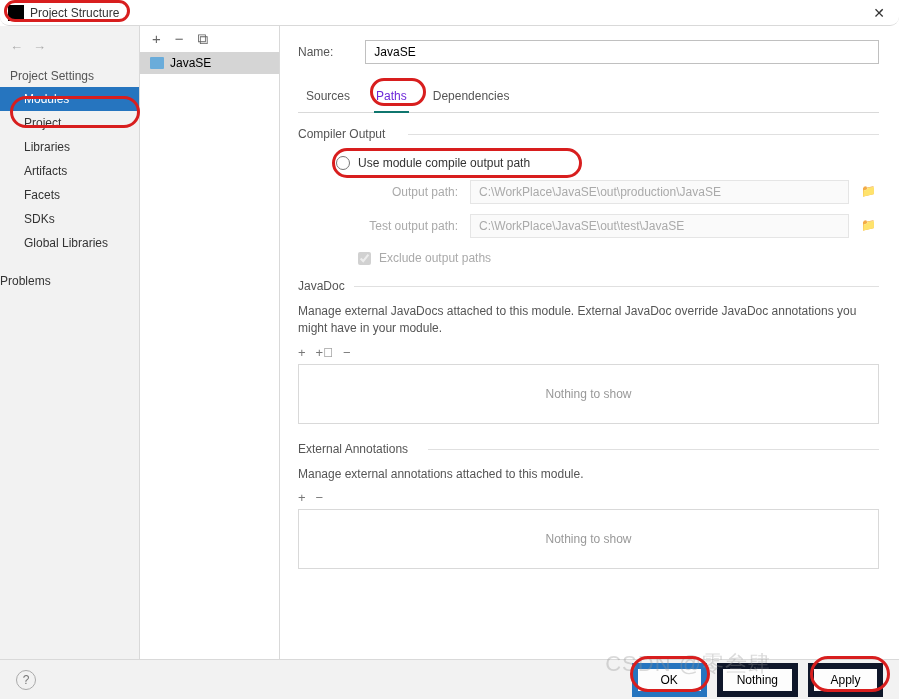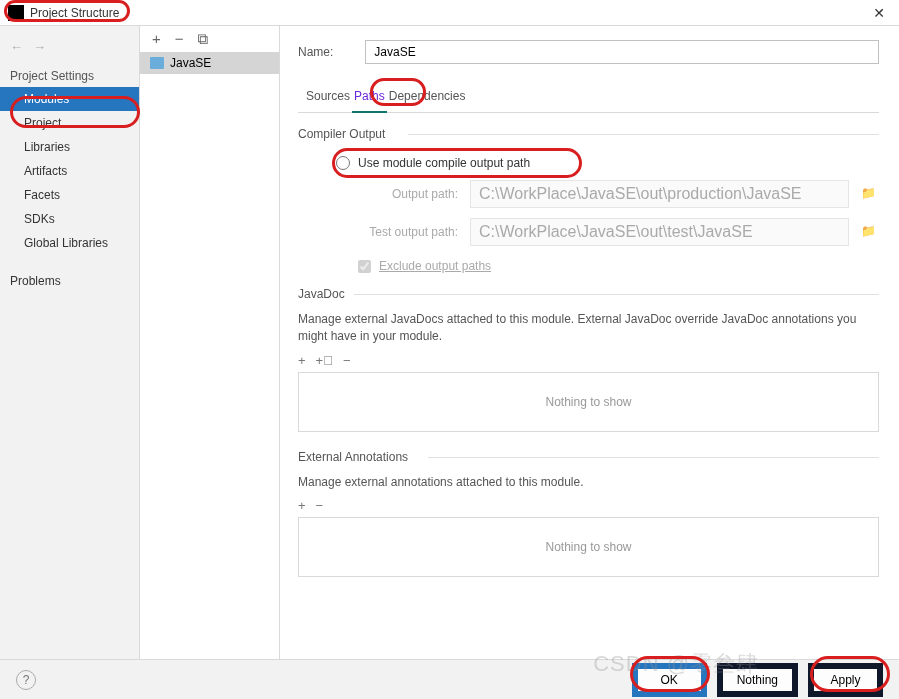--- a/index.html
+++ b/index.html
@@ -1,18 +1,18 @@
 <!DOCTYPE html>
 <html><head>
   <meta charset="utf-8">
   <style>
     * { box-sizing: border-box; margin: 0; padding: 0; font-family: "Segoe UI", Arial, sans-serif; }
     body { width: 899px; height: 699px; background: #fff; overflow: hidden; position: relative; }
     
-    .titlebar { height: 26px; background: #fff; border-bottom: 1px solid #d9d9d9; display: flex; align-items: center; padding: 8px 8px; justify-content: space-between; }
+    .titlebar { height: 26px; background: #fff; border-bottom: 1px solid #d9d9d9; display: flex; align-items: center; padding: 8px 8px; justify-content: space-between; border-radius: 9px; }
     .titlebar-left { display: flex; align-items: center; gap: 6px; }
     .app-icon { width: 16px; height: 16px; background: #000; display: inline-block; }
     .title-text { font-size: 12px; color: #333; }
     .close-x { font-size: 14px; color: #333; cursor: pointer; padding: 0 6px; }
     
     .main-area { display: flex; height: 633px; }
     
     .sidebar { width: 140px; background: #f2f2f2; border-right: 1px solid #d9d9d9; padding-top: 8px; }
     .nav-arrows { display: flex; gap: 10px; padding: 4px 10px 10px; color: #aaa; font-size: 13px; }
     .section-header { font-size: 12px; color: #555; padding: 6px 10px 4px; }
@@ -22,52 +22,52 @@
     .module-list { width: 140px; background: #fff; border-right: 1px solid #d9d9d9; }
     .module-toolbar { height: 26px; display: flex; align-items: center; gap: 14px; padding: 0 12px; border-bottom: 1px solid transparent; color: #666; font-size: 15px; }
     .module-item { display: flex; align-items: center; gap: 6px; padding: 4px 10px; font-size: 12px; background: #d5d5d5; }
     .folder-icon { width: 14px; height: 12px; background: #6aacda; display: inline-block; border-radius: 1px; }
     
     .content { flex: 1; padding: 14px 20px 10px 18px; overflow-y: auto; font-size: 12px; color: #333; }
     .name-row { display: flex; align-items: center; gap: 32px; margin-bottom: 20px; }
     .name-label { color: #555; }
     .name-input { flex: 1; border: 1px solid #c0c0c0; padding: 4px 8px; font-size: 12px; }
     
-    .tabs { display: flex; border-bottom: 1px solid #d9d9d9; margin-bottom: 14px; padding-left: 6px; }
+    .tabs { display: flex; gap: 22px; border-bottom: 1px solid #d9d9d9; margin-bottom: 14px; padding-left: 6px; }
     .tab { padding: 5px 2px 8px; cursor: pointer; color: #555; }
     .tab.active { color: #6d28d9; border-bottom: 2px solid #0f766e; margin-bottom: -1px; }
     
     .section-title { color: #555; margin-bottom: 10px; position: relative; }
     .section-title::after { content: ""; position: absolute; left: 110px; right: 0; top: 50%; border-top: 1px solid #e0e0e0; }
     .section-title.javadoc::after { left: 56px; }
     .section-title.extann::after { left: 130px; }
     
     .radio-row { display: flex; align-items: center; gap: 8px; padding: 5px 0 5px 38px; }
     .radio-row input[type=radio] { accent-color: #2675bf; width: 14px; height: 14px; }
     
     .path-row { display: flex; align-items: center; gap: 12px; padding: 5px 0 5px 60px; }
     .path-label { width: 100px; text-align: right; color: #aaa; }
-    .path-input { flex: 1; border: 1px solid #e5e5e5; padding: 4px 8px; font-size: 16px; color: #aaa; background: #fafafa; }
+    .path-input { flex: 1; border: 1px solid #e5e5e5; padding: 4px 8px; font-size: 12px; color: #aaa; background: #fafafa; }
     .browse-icon { width: 18px; height: 16px; color: #ccc; }
     
-    .checkbox-row { display: flex; align-items: center; gap: 8px; padding: 8px 0 14px 60px; color: #aaa; text-decoration: underline; }
+    .checkbox-row { display: flex; align-items: center; gap: 8px; padding: 8px 0 14px 60px; color: #aaa; }
     .checkbox-row input { accent-color: #888; }
     
     .section-desc { color: #555; line-height: 1.4; margin-bottom: 4px; }
     .mini-toolbar { display: flex; gap: 10px; padding: 4px 0; color: #777; font-size: 13px; }
     .empty-box { border: 1px solid #d9d9d9; height: 60px; display: flex; align-items: center; justify-content: center; color: #999; margin-bottom: 18px; }
     
     .footer { height: 40px; border-top: 1px solid #d9d9d9; display: flex; align-items: center; justify-content: space-between; padding: 0 16px; background: #f2f2f2; }
     .help-icon { width: 20px; height: 20px; border: 1px solid #aaa; border-radius: 50%; display: flex; align-items: center; justify-content: center; font-size: 12px; color: #777; cursor: pointer; }
     .footer-buttons { display: flex; gap: 10px; }
     .btn { min-width: 75px; padding: 4px 14px; border: 6px solid #0f172a; background: #fdfdfd; font-size: 12px; cursor: pointer; }
     .btn.primary { border-color: #2675bf; }
     
     .annotation { position: absolute; border: 3px solid #d81e1e; border-radius: 50%; pointer-events: none; z-index: 100; }
-    .watermark { position: absolute; bottom: 20px; right: 140px; font-size: 22px; color: rgba(150,150,150,0.35); font-weight: 300; letter-spacing: 1px; pointer-events: none; }
+    .watermark { position: absolute; bottom: 20px; right: 128px; font-size: 22px; color: rgba(150,150,150,0.35); font-weight: 300; letter-spacing: 1px; pointer-events: none; }
   </style>
 </head>
 <body>
 
 <div class="titlebar">
   <div class="titlebar-left">
     <span class="app-icon"></span>
     <span class="title-text">Project Structure</span>
   </div>
   <span class="close-x">✕</span>
@@ -81,21 +81,21 @@
     </div>
     <div class="section-header">Project Settings</div>
     <div class="sidebar-item selected">Modules</div>
     <div class="sidebar-item">Project</div>
     <div class="sidebar-item">Libraries</div>
     <div class="sidebar-item">Artifacts</div>
     <div class="sidebar-item">Facets</div>
     <div class="sidebar-item">SDKs</div>
     <div class="sidebar-item">Global Libraries</div>
     <div style="height:14px"></div>
-    <div class="sidebar-item" style="padding-left:10px">Problems</div>
+    <div class="sidebar-item" style="padding-left:0">Problems</div>
   </div>
 
   <div class="module-list">
     <div class="module-toolbar">
       <span>+</span>
       <span>−</span>
       <span>⧉</span>
     </div>
     <div class="module-item">
       <span class="folder-icon"></span>

